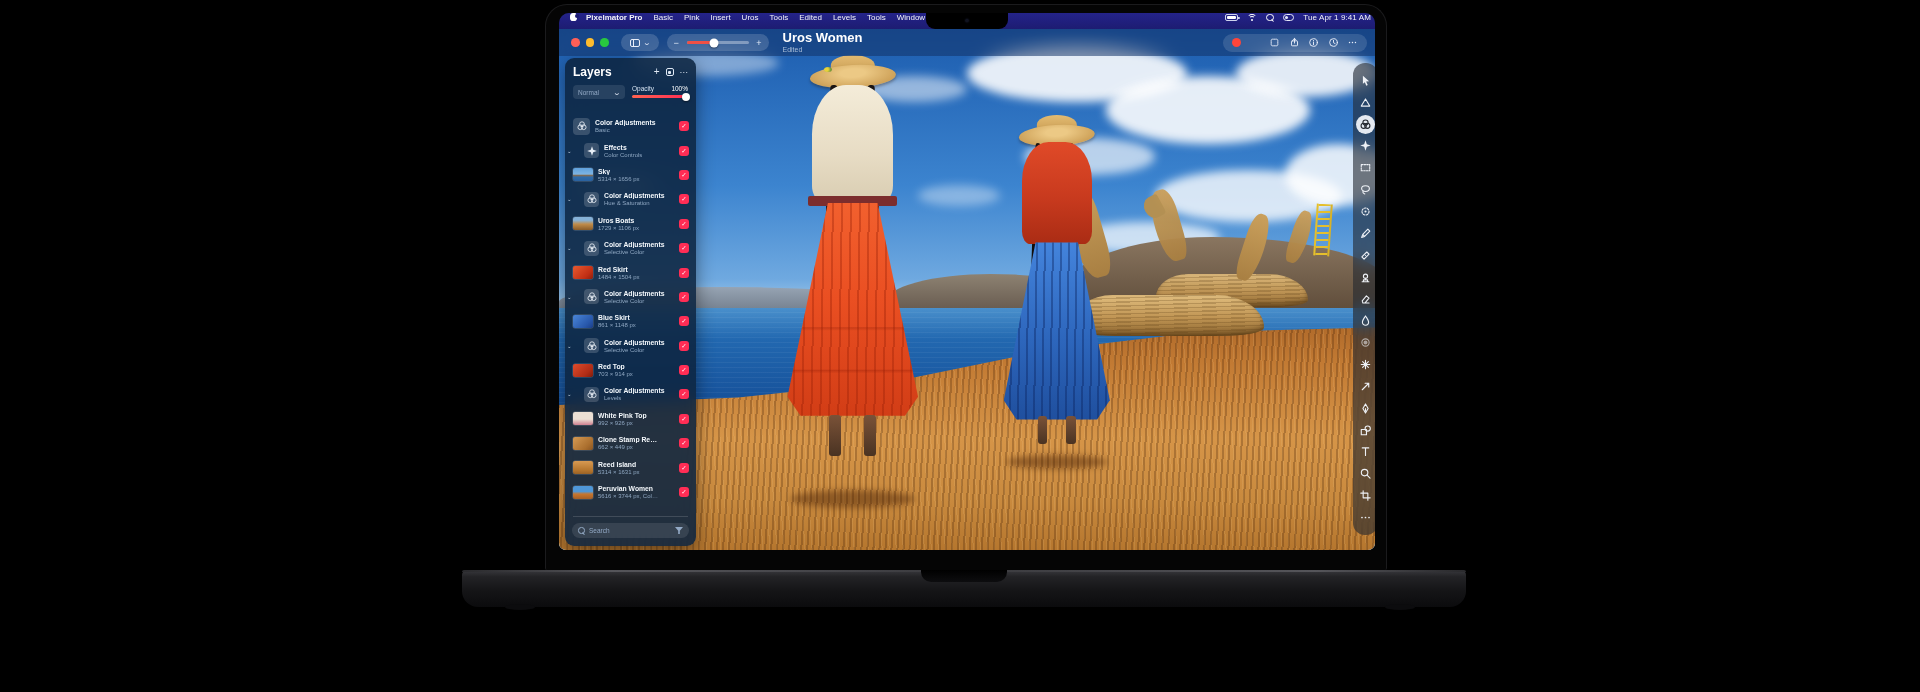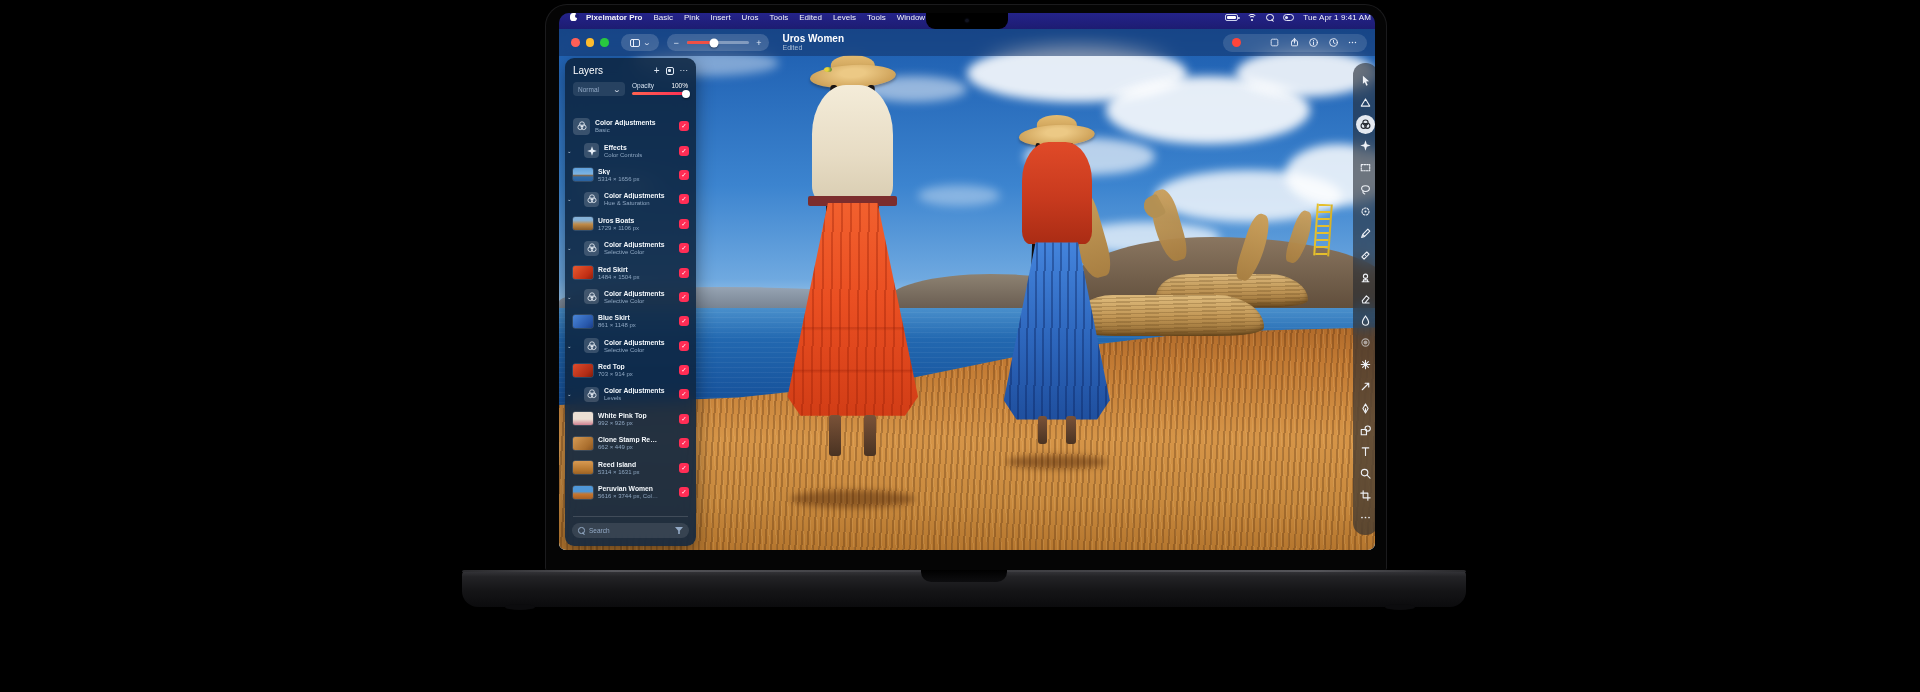--- a/index.html
+++ b/index.html
@@ -146,36 +146,36 @@
   .sidebar-glyph { width:10px; height:8px; border:1.2px solid #e8eefa; border-radius:2px; position:relative; }
   .sidebar-glyph::before { content:""; position:absolute; left:2.5px; top:0; bottom:0; width:1.2px; background:#e8eefa; }
   .chev { font-size:7px; line-height:1; transform:scaleX(1.4); color:#e8eefa; }
   .zoom-pill { width:102px; padding:0 7px; margin-right:14px; justify-content:space-between; }
   .zoom-sign { font-size:9px; color:#dfe8f6; }
   .zoom-track { position:relative; width:62px; height:3px; border-radius:2px; background:rgba(255,255,255,.35); }
   .zoom-fill { position:absolute; left:0; top:0; height:100%; border-radius:2px; background:#f05045; }
   .zoom-knob { position:absolute; top:50%; transform:translate(-50%,-50%); width:9px; height:9px;
     border-radius:50%; background:#fff; box-shadow:0 1px 2px rgba(0,0,0,.4); }
   .doc-title { line-height:1.15; }
-  .doc-title .t { font-size:10px; font-weight:bold; color:#fff; }
+  .doc-title .t { font-size:13px; font-weight:bold; color:#fff; }
   .doc-title .s { font-size:7px; color:#a9bdd6; }
   .action-pill { margin-left:auto; display:flex; align-items:center; gap:8.5px; height:18px;
     padding:0 9px; background:rgba(255,255,255,.13); border-radius:10px; }
   .act { width:11px; height:11px; display:flex; align-items:center; justify-content:center; }
   .act svg { width:11px; height:11px; display:block; }
   .act.record { width:9px; height:9px; border-radius:50%; background:#ff453a; }
   .swatches { display:grid; grid-template-columns:4.5px 4.5px; grid-auto-rows:4.5px; gap:1px; }
   .swatches i { border-radius:1px; }
 
   
   .layers-panel { position:absolute; left:6px; top:45px; width:131px; height:488px; z-index:40;
     background:rgba(13,36,64,.88); backdrop-filter:blur(9px); border-radius:9px;
     box-shadow:0 6px 18px rgba(0,0,0,.45); color:#fff; }
   .lp-header { display:flex; align-items:center; padding:7px 8px 3px; }
-  .lp-title { font-size:10px; font-weight:normal; }
+  .lp-title { font-size:12px; font-weight:bold; }
   .lp-hicons { margin-left:auto; display:flex; align-items:center; gap:6px; color:#dfe8f4; }
   .lp-plus { font-size:10px; line-height:1; }
   .lp-filter { width:8px; height:8px; border:1.1px solid #dfe8f4; border-radius:2px; position:relative; }
   .lp-filter::before { content:""; position:absolute; inset:1.5px; background:#dfe8f4; border-radius:1px; }
   .lp-more { font-size:8px; letter-spacing:.5px; }
   .lp-controls { display:flex; align-items:flex-start; padding:3px 8px 5px; gap:7px; }
   .blend { display:flex; align-items:center; justify-content:space-between; width:52px; height:14px;
     padding:0 5px; background:rgba(255,255,255,.10); border-radius:4px; font-size:6.5px; color:#93aac6; }
   .opacity-box { flex:1; }
   .op-row { display:flex; justify-content:space-between; font-size:6.5px; margin-bottom:3px; }

